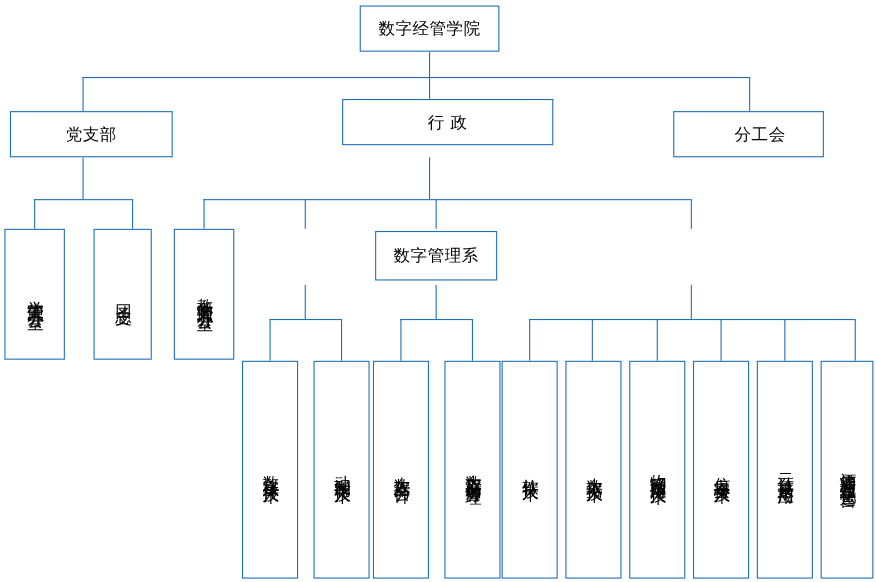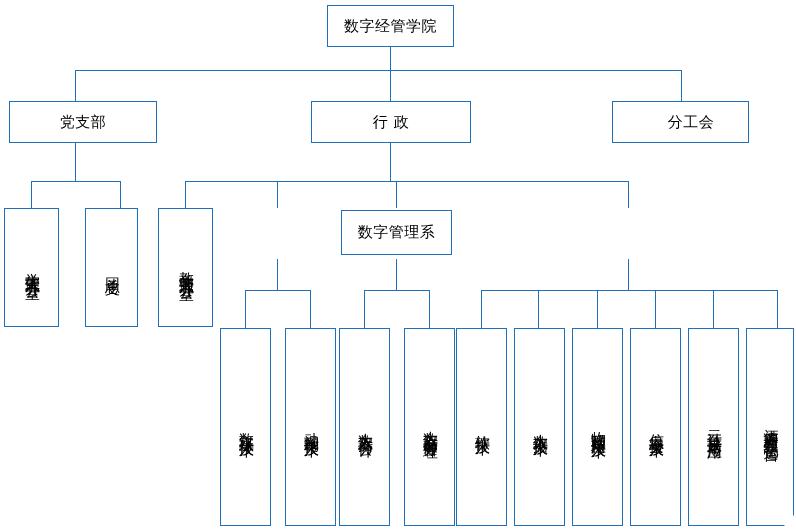--- a/index.html
+++ b/index.html
@@ -7,21 +7,20 @@
     padding: 0;
     background: #ffffff;
   }
   #chart {
     position: relative;
     width: 796px;
     height: 529px;
     background: #ffffff;
     font-family: "DejaVu Sans", "Liberation Sans", sans-serif;
     overflow: hidden;
-    border-radius: 24px;
   }
   .node {
     position: absolute;
     box-sizing: border-box;
     border: 1px solid #1f70b8;
     background: #ffffff;
     color: #000000;
     display: flex;
     align-items: center;
     justify-content: center;
@@ -96,21 +95,21 @@
   <div class="line v" style="left:481px; top:290px; height:38px;"></div>
   <div class="line v" style="left:538px; top:290px; height:38px;"></div>
   <div class="line v" style="left:597px; top:290px; height:38px;"></div>
   <div class="line v" style="left:655px; top:290px; height:38px;"></div>
   <div class="line v" style="left:713px; top:290px; height:38px;"></div>
   <div class="line v" style="left:777px; top:290px; height:38px;"></div>
 
   <div class="node h big" style="left:327px; top:5px; width:127px; height:42px;">数字经管学院</div>
 
   <div class="node h" style="left:9px; top:101px; width:148px; height:42px;">党支部</div>
-  <div class="node h" style="left:311px; top:101px; width:160px; height:42px;">行 政</div>
+  <div class="node h" style="left:311px; top:90px; width:192px; height:42px;">行 政</div>
   <div class="node h" style="left:612px; top:101px; width:137px; height:42px;padding-left:21px;">分工会</div>
 
   <div class="node v narrow" style="left:4px; top:208px; width:55px; height:119px;">学生管理办公室</div>
   <div class="node v narrow" style="left:85px; top:208px; width:53px; height:119px;">团总支</div>
 
   <div class="node v narrow" style="left:158px; top:208px; width:55px; height:119px;">教学与管理办公室</div>
   <div class="node h" style="left:341px; top:210px; width:111px; height:45px;">数字管理系</div>
 
   <div class="node v narrow" style="left:220px; top:328px; width:51px; height:198px;">数字媒体技术</div>
   <div class="node v narrow" style="left:285px; top:328px; width:51px; height:198px;">动漫制作技术</div>

